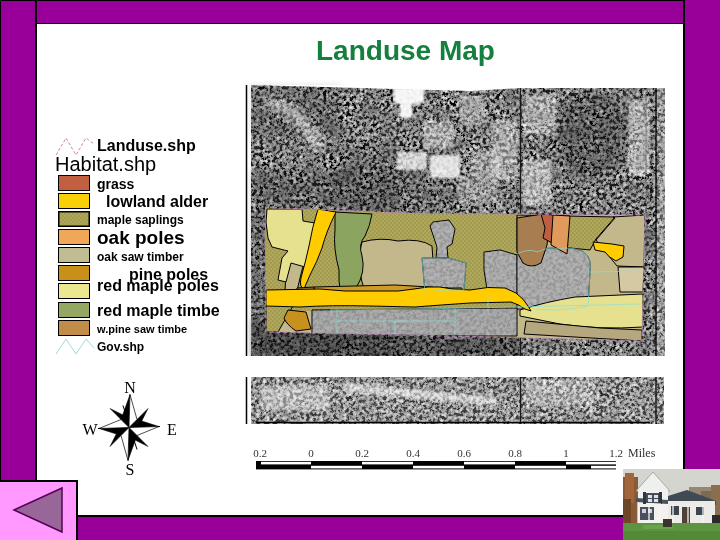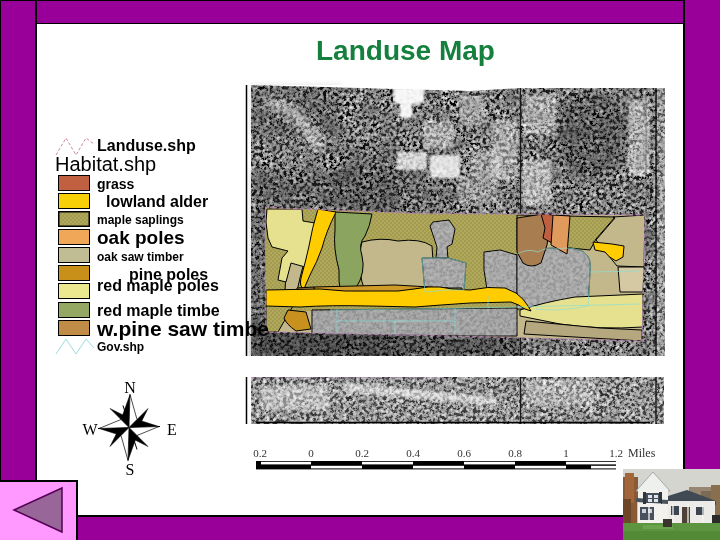--- a/index.html
+++ b/index.html
@@ -201,21 +201,21 @@
     <div class="abs" style="left:97px;top:229.3px;font-size:19px;line-height:18px;font-weight:bold;">oak poles</div>
     <div class="abs" style="left:58px;top:247.1px;width:32px;height:16px;background:#c0bc94;border:1.5px solid #000;box-sizing:border-box;"></div>
     <div class="abs" style="left:97px;top:247.5px;font-size:12px;line-height:18px;font-weight:bold;">oak saw timber</div>
     <div class="abs" style="left:58px;top:265.2px;width:32px;height:16px;background:#c89018;border:1.5px solid #000;box-sizing:border-box;"></div>
     <div class="abs" style="left:97px;top:265.6px;font-size:16px;line-height:18px;font-weight:bold;margin-left:32px;">pine poles</div>
     <div class="abs" style="left:58px;top:283.4px;width:32px;height:16px;background:#ece890;border:1.5px solid #000;box-sizing:border-box;"></div>
     <div class="abs" style="left:97px;top:277px;font-size:16px;line-height:18px;font-weight:bold;">red maple poles</div>
     <div class="abs" style="left:58px;top:301.5px;width:32px;height:16px;background:#94a863;border:1.5px solid #000;box-sizing:border-box;"></div>
     <div class="abs" style="left:97px;top:301.9px;font-size:16px;line-height:18px;font-weight:bold;">red maple timbe</div>
     <div class="abs" style="left:58px;top:319.7px;width:32px;height:16px;background:#c08c48;border:1.5px solid #000;box-sizing:border-box;"></div>
-    <div class="abs" style="left:97px;top:320.1px;font-size:21px;line-height:18px;font-weight:bold;">w.pine saw timbe</div>
+    <div class="abs" style="left:97px;top:320.1px;font-size:11px;line-height:18px;font-weight:bold;">w.pine saw timbe</div>
     <svg class="abs" style="left:54px;top:336px;" width="42" height="24">
       <path d="M2,18 L12,3 L22,18 L32,3 L40,12" fill="none" stroke="#99dddd" stroke-width="1"></path>
     </svg>
     <div class="abs" style="left:97px;top:338px;font-size:12px;line-height:18px;font-weight:bold;">Gov.shp</div>
   </div>
 
   <svg class="abs" style="left:80px;top:376px;" width="110" height="106" viewBox="0 0 110 106">
     <g transform="translate(49,51.5)">
       <line x1="-31" y1="1" x2="31" y2="-1" stroke="#000" stroke-width="1"></line>
       <line x1="-6" y1="-22" x2="8" y2="22" stroke="#000" stroke-width="1"></line>

